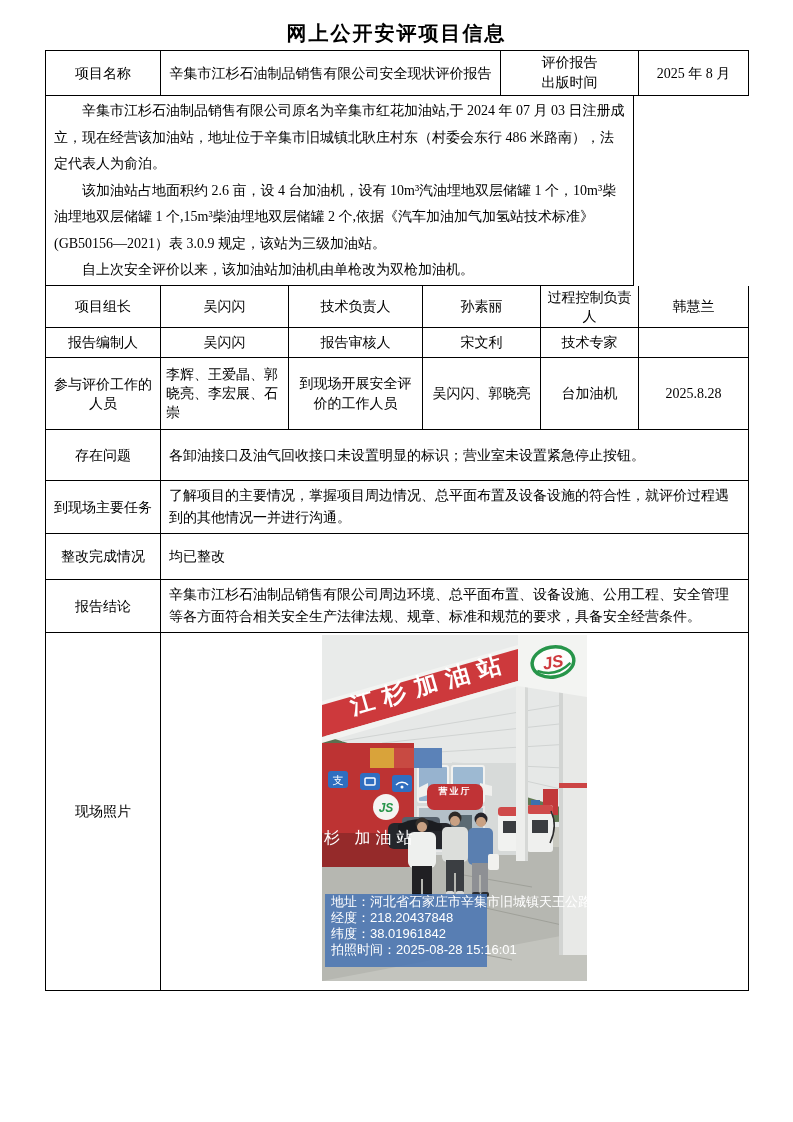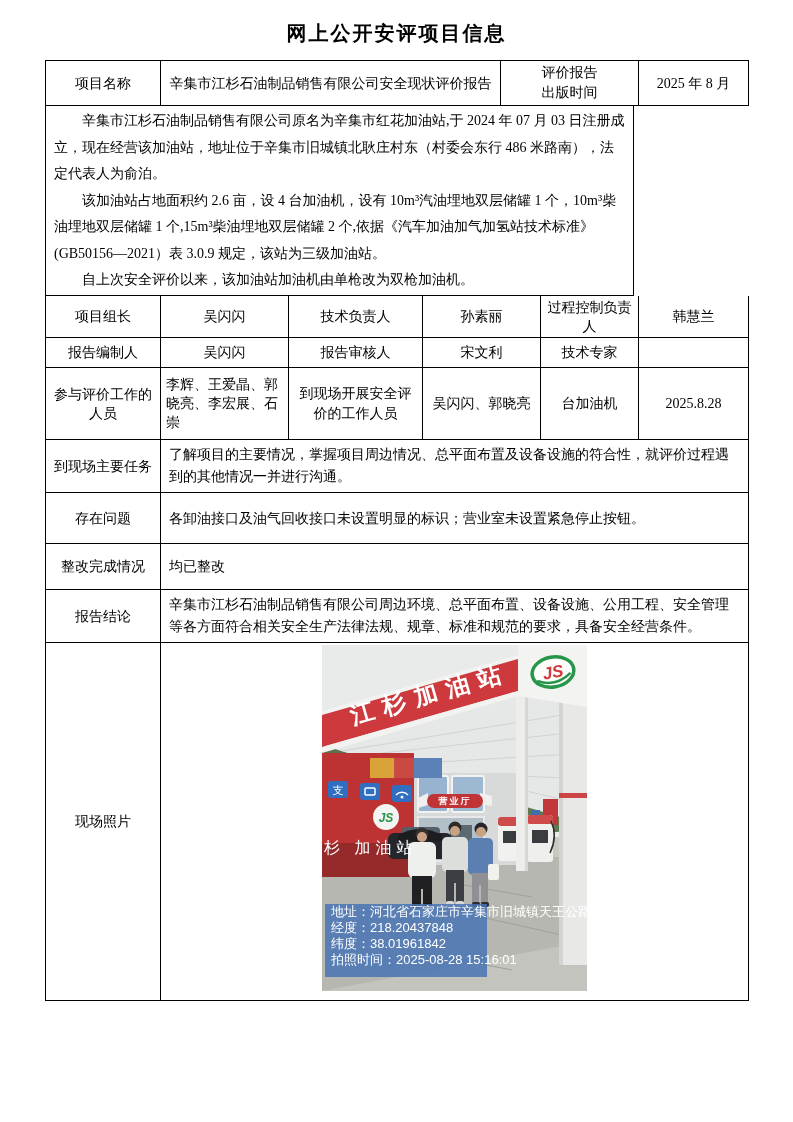--- a/index.html
+++ b/index.html
@@ -1,20 +1,20 @@
 <!DOCTYPE html>
 <html><head>
 <meta charset="utf-8">
 <style>
   html,body{margin:0;padding:0;background:#ffffff;}
   .page{position:relative;width:793px;height:1122px;background:#fff;
         font-family:"Liberation Serif",serif;color:#000;overflow:hidden;}
   .title{position:absolute;top:20px;left:0;width:100%;text-align:center;
          font-size:20px;font-weight:bold;letter-spacing:2px;}
-  .tbl{position:absolute;left:45px;top:60px;width:703px;
+  .tbl{position:absolute;left:45px;top:50px;width:703px;
        border-top:1.5px solid #000;border-left:1.5px solid #000;box-sizing:content-box;}
   .row{display:flex;}
   .cell{border-right:1px solid #000;border-bottom:1px solid #000;box-sizing:border-box;
         font-size:14px;display:flex;align-items:center;justify-content:center;
         text-align:center;overflow:hidden;padding:2px;line-height:19px;}
   .row:last-child .cell{border-bottom:1.5px solid #000;}
   .content{justify-content:flex-start;text-align:left;padding:2px 8px;}
   .w115{width:115px}.w128{width:128px}.w134{width:134px}.w118{width:118px}
   .w98{width:98px}.w110{width:110px}.w340{width:340px}.w138{width:138px}.w588{width:588px}
   .h45{height:45px}.h190{height:190px}.h42{height:42px}.h30{height:30px}.h72{height:72px}
@@ -25,21 +25,21 @@
   .intro{display:block;padding:2px 8px;}
   .intro p{margin:0;text-indent:2em;line-height:26.5px;}
   .twolines{line-height:22px;}
   .photocell{display:block;padding:2px 0;}
   .photo{position:relative;width:265px;height:346px;margin:0 auto;overflow:hidden;
          font-family:"Liberation Sans",sans-serif;}
   .photo svg{position:absolute;left:0;top:0;z-index:1;}
   .canopy-sign{position:absolute;left:26px;top:62px;z-index:2;color:#fff;font-weight:bold;
          font-size:24px;letter-spacing:9px;white-space:nowrap;
          transform:rotate(-16deg);transform-origin:0 0;}
-  .hall-sign{position:absolute;left:105px;top:149px;width:56px;height:14px;z-index:2;
+  .hall-sign{position:absolute;left:105px;top:149px;width:56px;height:26px;z-index:2;
          background:#c03336;border-radius:7px;color:#fff;font-size:9px;line-height:14px;
          text-align:center;letter-spacing:2px;font-weight:bold;}
   .col-sign{position:absolute;left:2px;top:185px;z-index:2;color:#fff;font-weight:normal;
          font-size:16px;letter-spacing:5px;white-space:nowrap;margin-top:8px;}
   .wm{position:absolute;left:3px;top:259px;width:162px;height:73px;z-index:3;
          background:rgba(72,116,180,0.85);color:#fff;font-size:13px;
          padding:0 6px;box-sizing:border-box;text-align:left;}
   .wm span{display:block;line-height:16px;white-space:nowrap;}
 </style>
 </head>
@@ -89,28 +89,28 @@
       <div class="cell w115">参与评价工作的人员</div>
       <div class="cell w128 tleft">李辉、王爱晶、郭晓亮、李宏展、石崇</div>
       <div class="cell w134">
         <span class="wrap116">到现场开展安全评价的工作人员</span>
       </div>
       <div class="cell w118">吴闪闪、郭晓亮</div>
       <div class="cell w98">台加油机</div>
       <div class="cell w110">2025.8.28</div>
     </div>
 
+    <div class="row h51">
+      <div class="cell w115">存在问题</div>
+      <div class="cell w588 content">各卸油接口及油气回收接口未设置明显的标识；营业室未设置紧急停止按钮。</div>
+    </div>
+
     <div class="row h53">
       <div class="cell w115">到现场主要任务</div>
       <div class="cell w588 content twolines">了解项目的主要情况，掌握项目周边情况、总平面布置及设备设施的符合性，就评价过程遇到的其他情况一并进行沟通。</div>
-    </div>
-
-    <div class="row h51">
-      <div class="cell w115">存在问题</div>
-      <div class="cell w588 content">各卸油接口及油气回收接口未设置明显的标识；营业室未设置紧急停止按钮。</div>
     </div>
 
     <div class="row h46">
       <div class="cell w115">整改完成情况</div>
       <div class="cell w588 content">均已整改</div>
     </div>
 
     <div class="row h53">
       <div class="cell w115">报告结论</div>
       <div class="cell w588 content twolines">辛集市江杉石油制品销售有限公司周边环境、总平面布置、设备设施、公用工程、安全管理等各方面符合相关安全生产法律法规、规章、标准和规范的要求，具备安全经营条件。</div>

